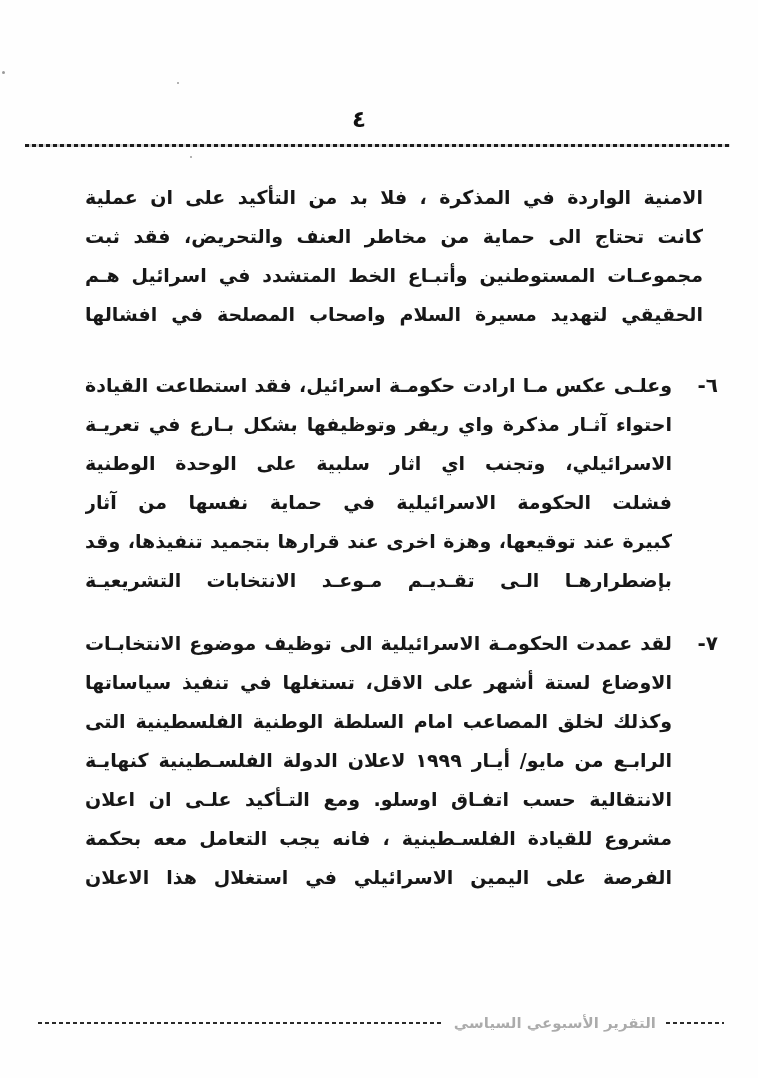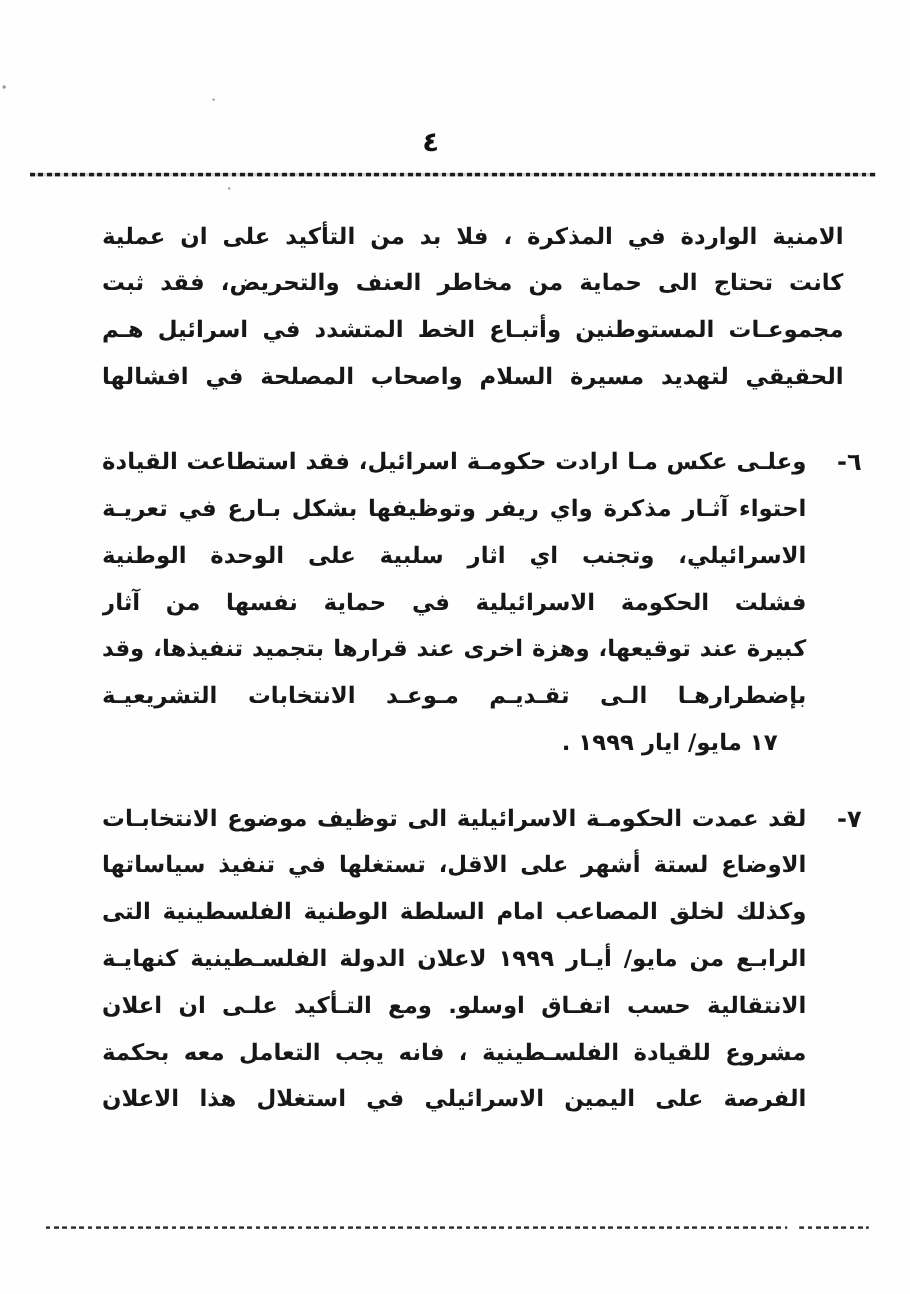--- a/index.html
+++ b/index.html
@@ -141,41 +141,41 @@
 
     <div class="para p6">
       <div class="num">٦-</div>
       <div class="ptext">
         <div class="line">وعلـى عكس مـا ارادت حكومـة اسرائيل، فقد استطاعت القيادة الفلسطينية</div>
         <div class="line">احتواء آثـار مذكرة واي ريفر وتوظيفها بشكل بـارع في تعريـة الموقـف</div>
         <div class="line">الاسرائيلي، وتجنب اي اثار  سلبية على الوحدة الوطنية الفلسطينية ، بينما</div>
         <div class="line">فشلت الحكومة الاسرائيلية في حماية نفسها من آثار المذكرة،حيث تلقت هـزة</div>
         <div class="line">كبيرة عند توقيعها، وهزة اخرى عند قرارها بتجميد تنفيذها، وقد انتهى الامر</div>
         <div class="line">بإضطرارهـا الـى تقـديـم مـوعـد الانتخابات التشريعيـة الاسرائيليـة الـى</div>
-        <div class="line short-date">١٧ مايو/ ايار ١٩٩٩ .</div>
       </div>
     </div>
 
     <div class="para p7">
       <div class="num">٧-</div>
       <div class="ptext">
         <div class="line">لقد عمدت الحكومـة الاسرائيلية الى توظيف موضوع الانتخابـات لتجميـد</div>
         <div class="line">الاوضاع لستة أشهر  على الاقل، تستغلها في تنفيذ سياساتها الاستيطانية،</div>
         <div class="line">وكذلك لخلق المصاعب امام السلطة الوطنية الفلسطينية التى تنتظر موعد</div>
         <div class="line">الرابـع من مايو/ أيـار ١٩٩٩ لاعلان الدولة الفلسـطينية كنهايـة للمرحلـة</div>
         <div class="line">الانتقالية حسب اتفـاق اوسلو. ومع التـأكيد علـى ان اعلان الدولـة هو حق</div>
         <div class="line">مشروع للقيادة الفلسـطينية ، فانه يجب التعامل معه بحكمة وحذر لتفويت</div>
         <div class="line">الفرصة على اليمين  الاسرائيلي في استغلال هذا الاعلان لتحقيق مكاسب</div>
       </div>
     </div>
 
   </div>
 
   <div class="footer">
     <div class="dash short"></div>
+    <div class="stamp">التقرير الأسبوعي السياسي</div>
     <div class="dash long"></div>
   </div>
 
   <div class="speck s1"></div>
   <div class="speck s2"></div>
   <div class="speck s3"></div>
 
 </div>
 
 </body></html>

